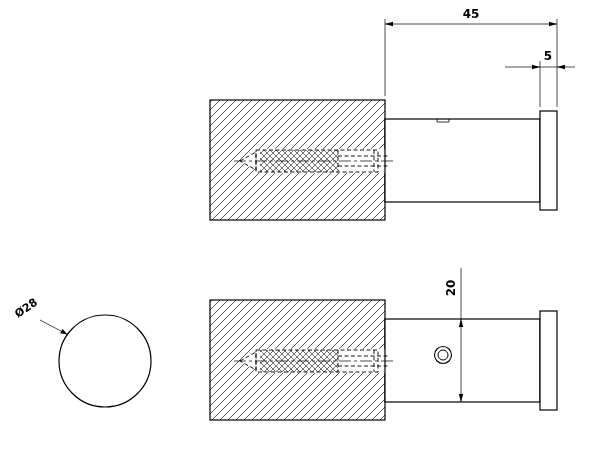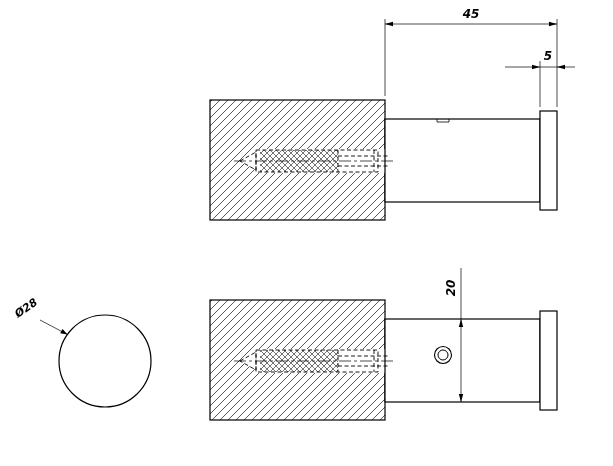--- a/index.html
+++ b/index.html
@@ -9,21 +9,20 @@
     width: 613px;
     height: 466px;
     overflow: hidden;
     font-family: "DejaVu Sans", sans-serif;
   }
   .drawing-wrap {
     position: relative;
     width: 562px;
     height: 466px;
     background: #ffffff;
-    font-style: italic;
   }
   svg { display: block; }
   .outline   { fill: #ffffff; stroke: #000000; stroke-width: 1.2; }
   .thin      { fill: none; stroke: #000000; stroke-width: 0.8; }
   .dimline   { fill: none; stroke: #000000; stroke-width: 0.7; }
   .hidden-ln { fill: none; stroke: #000000; stroke-width: 0.9; stroke-dasharray: 4,2.5; }
   .centerln  { fill: none; stroke: #000000; stroke-width: 0.7; stroke-dasharray: 12,3,3,3; }
   .arrow     { fill: #000000; stroke: none; }
   .dimtext   { font-family: "DejaVu Sans", sans-serif; font-size: 12px; font-weight: bold; fill: #000000; }
   .dimtext-sm{ font-family: "DejaVu Sans", sans-serif; font-size: 11px; font-weight: bold; fill: #000000; }

